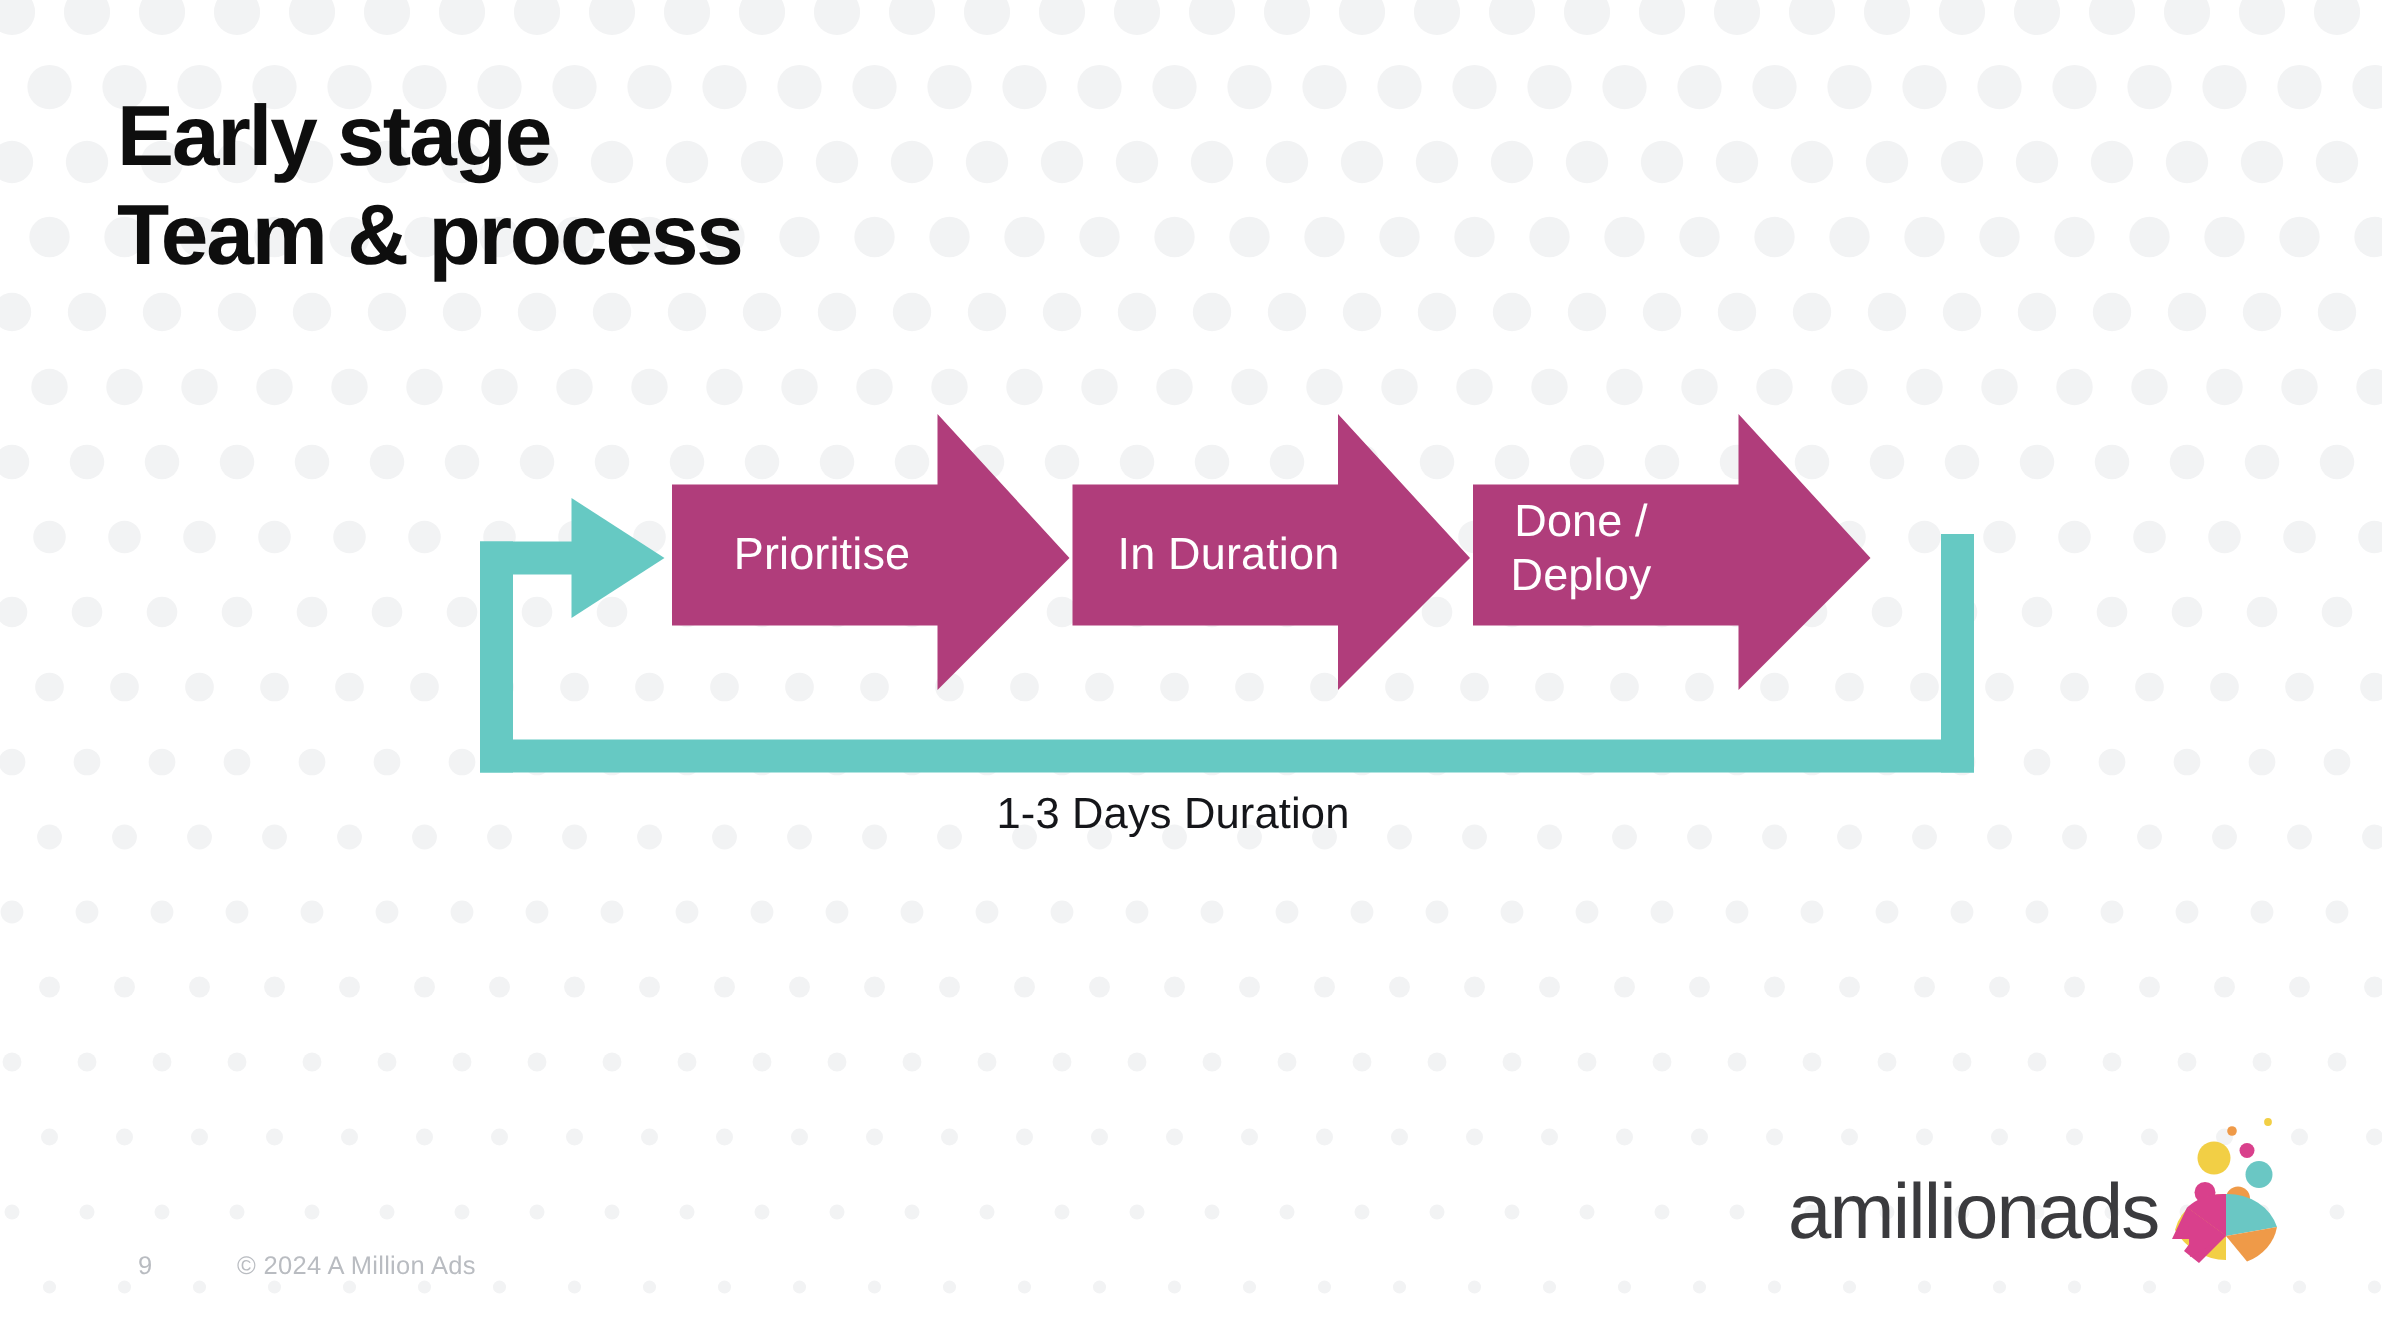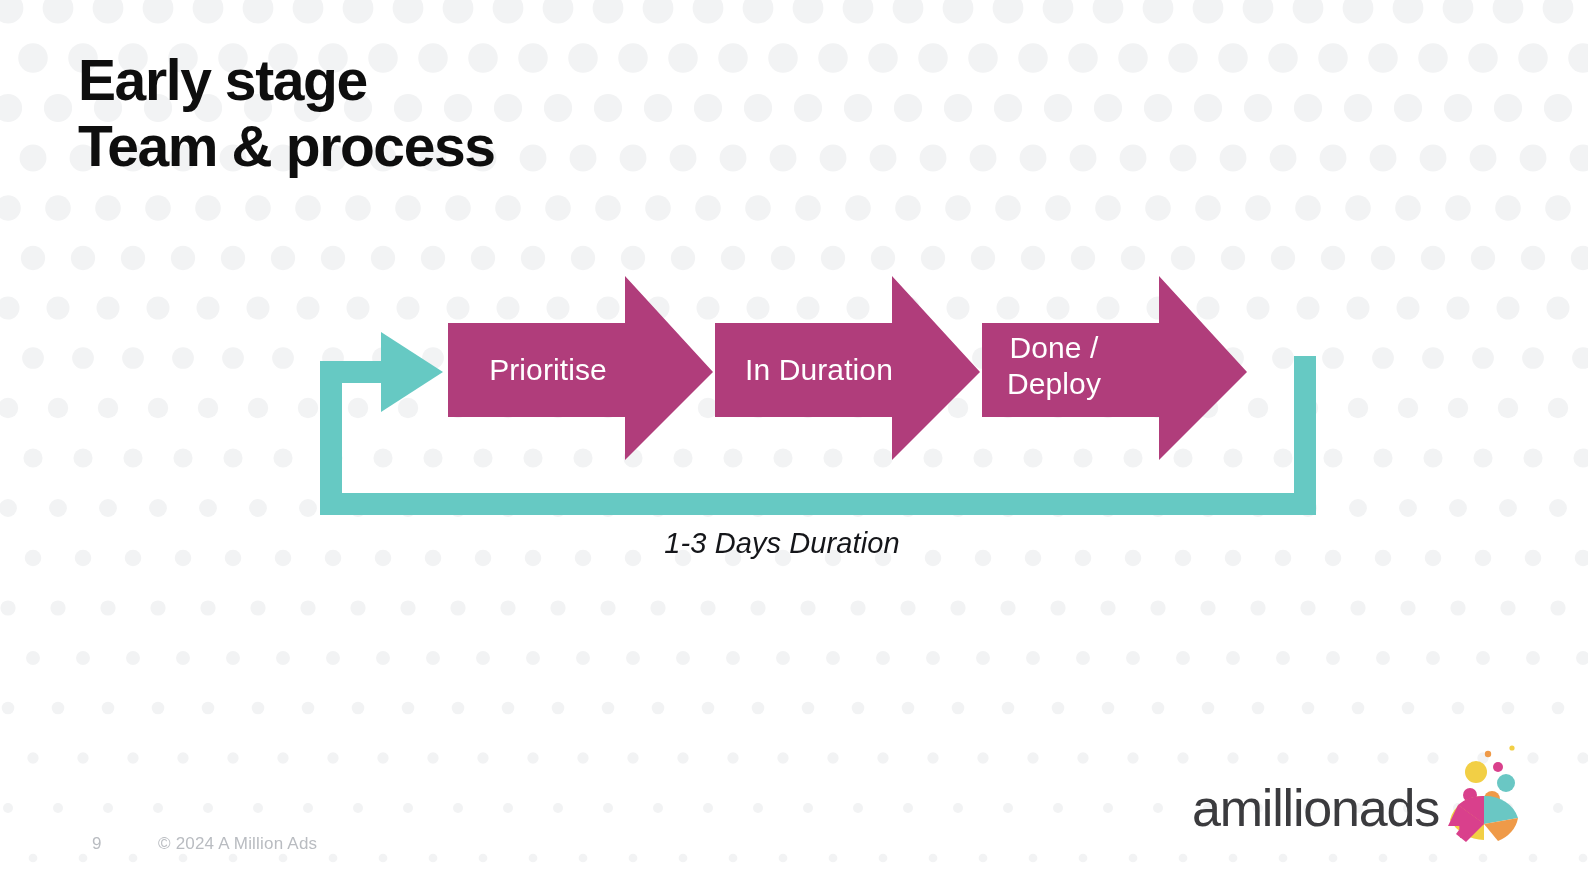--- a/index.html
+++ b/index.html
@@ -28,21 +28,21 @@
     top: 0;
     width: 1588px;
     height: 886px;
     pointer-events: none;
   }
 
   
   #title-block {
     position: absolute;
     left: 78px;
-    top: 47px;
+    top: 58px;
     width: 900px;
   }
   .title-line {
     font-size: 57px;
     line-height: 66px;
     font-weight: 700;
     letter-spacing: -1.4px;
     color: #0e0e0e;
     white-space: nowrap;
   }
@@ -71,21 +71,20 @@
   #caption {
     position: absolute;
     left: 0;
     top: 524px;
     width: 1588px;
     text-align: center;
     font-size: 29px;
     line-height: 38px;
     color: #15161a;
     letter-spacing: 0.1px;
-    font-style: italic;
   }
   #caption .cap-inner {
     display: inline-block;
     margin-left: -24px;
   }
 
   
   #footer {
     position: absolute;
     left: 92px;

